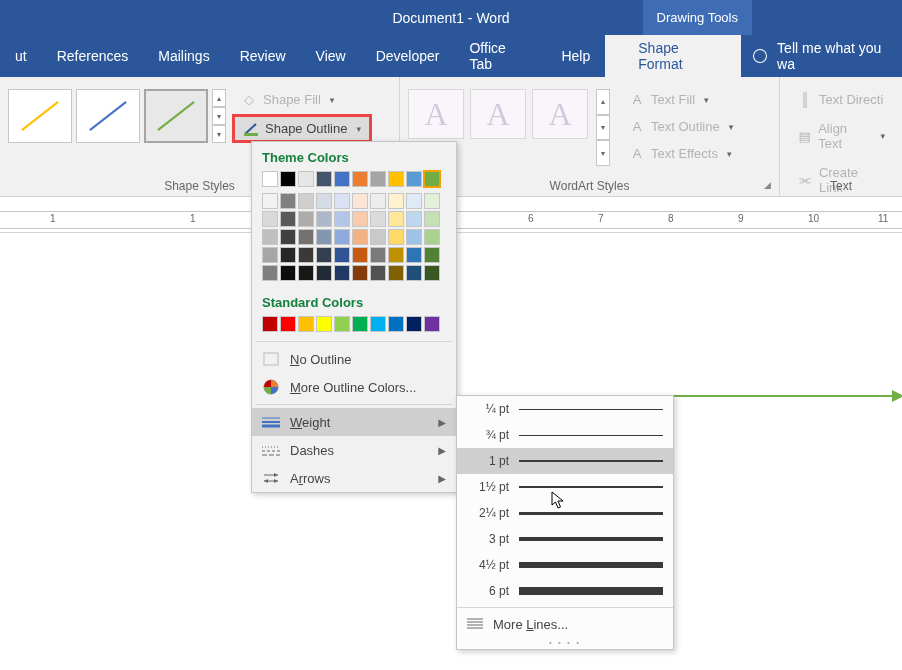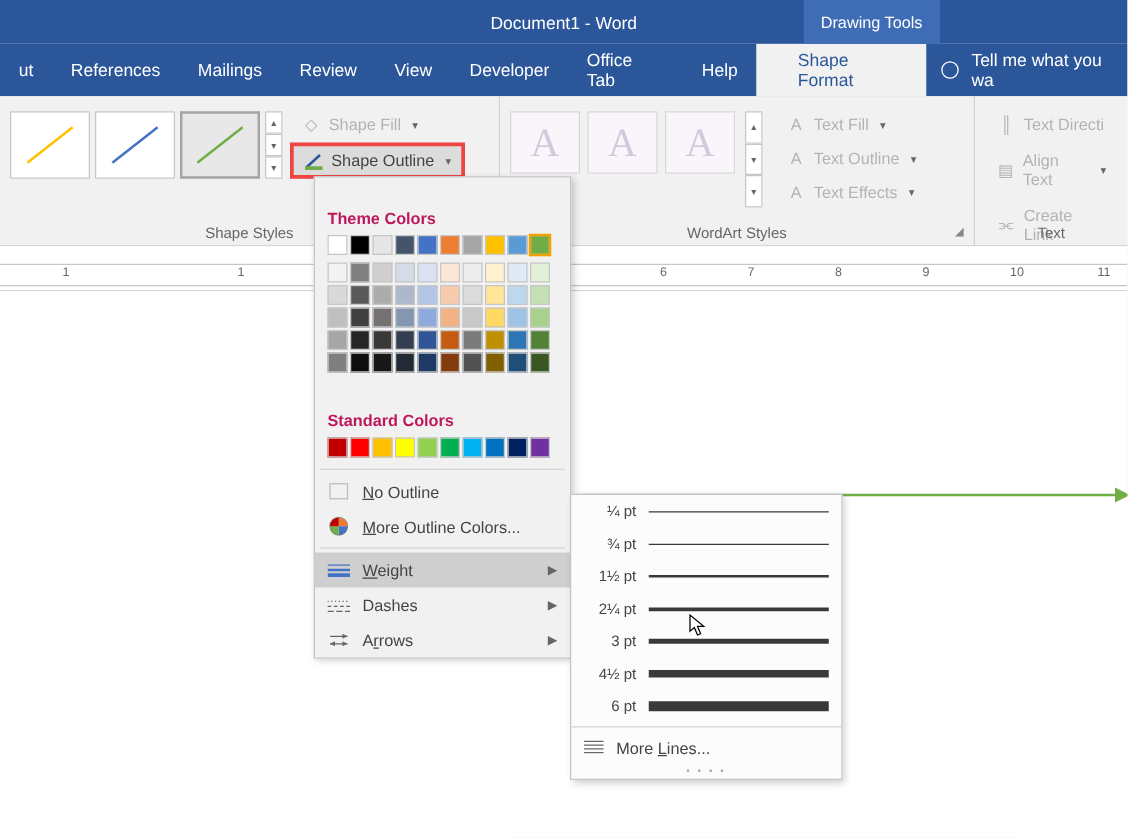--- a/index.html
+++ b/index.html
@@ -51,21 +51,21 @@
 .ruler { position: absolute; left: 0; right: 0; top: 14px; height: 18px; background: #fff; border-top: 1px solid #c6c6c6; border-bottom: 1px solid #c6c6c6; }
 .ruler .num { position: absolute; top: 1px; font-size: 10px; color: #666; }
 
 
 .doc { background: #fff; position: absolute; left: 0; right: 0; top: 233px; bottom: 0; }
 .arrow-line { position: absolute; top: 395px; left: 466px; right: 2px; height: 2px; background: #70ad47; }
 .arrow-head { position: absolute; top: 390px; right: -2px; width: 0; height: 0; border-left: 12px solid #70ad47; border-top: 6px solid transparent; border-bottom: 6px solid transparent; }
 
 
 .dropdown { position: absolute; left: 251px; top: 141px; width: 206px; background: #f1f1f1; border: 1px solid #c6c6c6; box-shadow: 2px 2px 6px rgba(0,0,0,0.2); z-index: 10; }
-.dropdown .sect-label { font-size: 13px; font-weight: 600; color: #be185d; padding: 8px 10px 6px 10px; background: #f1f1f1; margin-top: 17px; }
+.dropdown .sect-label { font-size: 13px; font-weight: 600; color: #15803d; padding: 8px 10px 6px 10px; background: #f1f1f1; }
 .color-grid { display: flex; flex-wrap: wrap; gap: 2px; padding: 0 10px 6px 10px; }
 .color-grid.tight { gap: 2px 2px; }
 .swatch { width: 16px; height: 16px; border: 1px solid #c6c6c6; }
 .swatch.sel { outline: 2px solid #f2a100; outline-offset: -1px; }
 .dropdown .row { display: flex; align-items: center; font-size: 13px; color: #444; padding: 6px 10px; gap: 10px; cursor: pointer; position: relative; }
 .dropdown .row.hl { background: #cfcfcf; }
 .dropdown .row .sub { position: absolute; right: 10px; font-size: 10px; color: #666; }
 .dropdown .row .ricn { width: 18px; height: 16px; display: inline-flex; align-items: center; justify-content: center; }
 .dropdown .row u { text-decoration: underline; }
 .sep { height: 1px; background: #d4d4d4; margin: 3px 4px; }
@@ -360,20 +360,24 @@
 
 <div class="submenu" id="wsub">
 <div class="wrow">
       <span class="lbl">¼ pt</span>
       <span class="samp" style="height:0.5px"></span>
     </div>
     <div class="wrow">
       <span class="lbl">¾ pt</span>
       <span class="samp" style="height:1px"></span>
     </div>
+    <div class="wrow hl">
+      <span class="lbl">1 pt</span>
+      <span class="samp" style="height:1.5px"></span>
+    </div>
     <div class="wrow">
       <span class="lbl">1½ pt</span>
       <span class="samp" style="height:2px"></span>
     </div>
     <div class="wrow">
       <span class="lbl">2¼ pt</span>
       <span class="samp" style="height:3px"></span>
     </div>
     <div class="wrow">
       <span class="lbl">3 pt</span>

